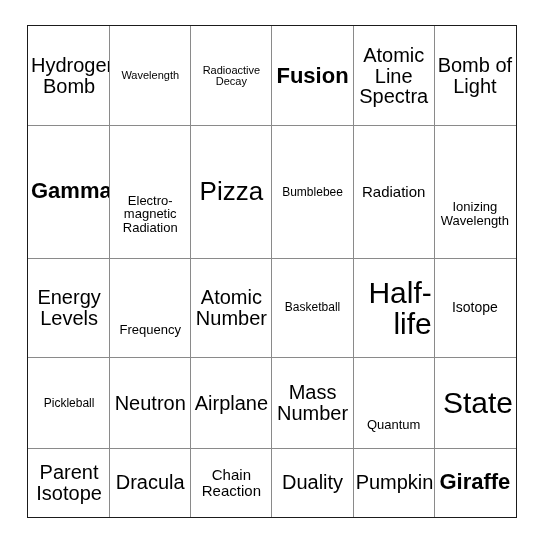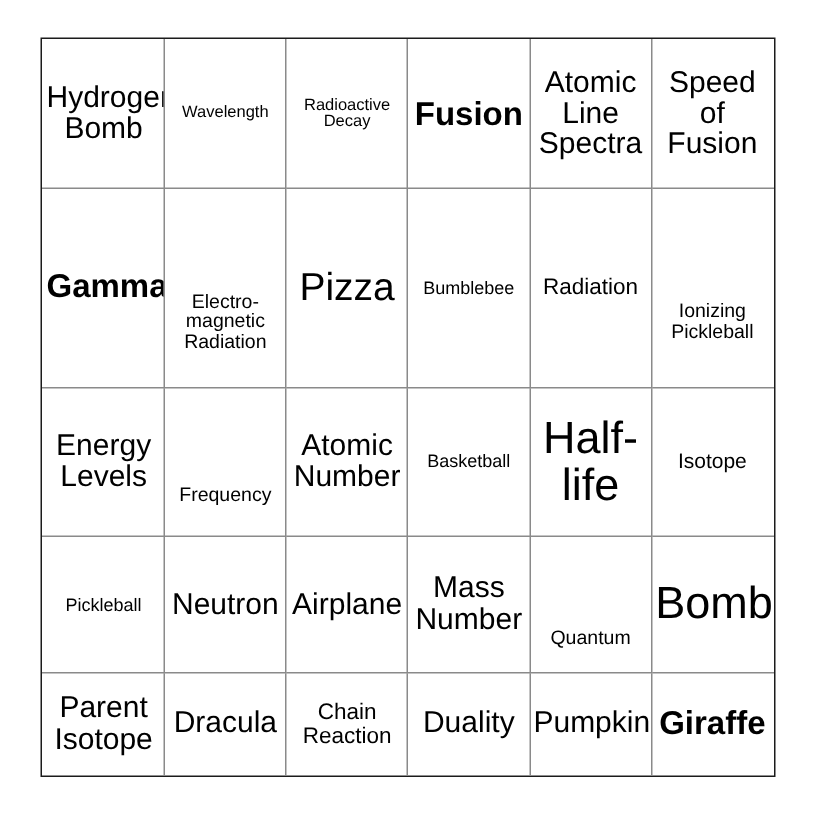--- a/index.html
+++ b/index.html
@@ -50,21 +50,21 @@
   #bingo-grid tr:last-child  td { border-bottom-color: transparent; }
   #bingo-grid td:first-child  { border-left-color: transparent; }
   #bingo-grid td:last-child   { border-right-color: transparent; }
 
   .cell-text {
     display: block;
     width: 100%;
   }
 
   
-  .fs-xxl  { font-size: 30px; }
+  .fs-xxl  { font-size: 30px; text-align: right; }
   .fs-xl   { font-size: 26px; }
   .fs-lg   { font-size: 22px; font-weight: bold; }
   .fs-md   { font-size: 20px; }
   .fs-sm   { font-size: 14px; }
   .fs-xs   { font-size: 15px; }
   .fs-xxs  { font-size: 13px; margin-top: 44px; }
   .fs-tiny { font-size: 12px; }
   .fs-min  { font-size: 11px; }
 </style>
 </head>
@@ -83,41 +83,41 @@
           <td>
             <span class="cell-text fs-min">Radioactive Decay</span>
           </td>
           <td>
             <span class="cell-text fs-lg">Fusion</span>
           </td>
           <td>
             <span class="cell-text fs-md">Atomic Line Spectra</span>
           </td>
           <td>
-            <span class="cell-text fs-md">Speed of Fusion</span>
+            <span class="cell-text fs-md">Bomb of Light</span>
           </td>
         </tr>
         <tr>
           <td>
             <span class="cell-text fs-lg">Gamma</span>
           </td>
           <td>
             <span class="cell-text fs-xxs">Electro-magnetic Radiation</span>
           </td>
           <td>
             <span class="cell-text fs-xl">Pizza</span>
           </td>
           <td>
             <span class="cell-text fs-tiny">Bumblebee</span>
           </td>
           <td>
             <span class="cell-text fs-xs">Radiation</span>
           </td>
           <td>
-            <span class="cell-text fs-xxs">Ionizing Pickleball</span>
+            <span class="cell-text fs-xxs">Ionizing Wavelength</span>
           </td>
         </tr>
         <tr>
           <td>
             <span class="cell-text fs-md">Energy Levels</span>
           </td>
           <td>
             <span class="cell-text fs-xxs">Frequency</span>
           </td>
           <td>
@@ -143,21 +143,21 @@
           <td>
             <span class="cell-text fs-md">Airplane</span>
           </td>
           <td>
             <span class="cell-text fs-md">Mass Number</span>
           </td>
           <td>
             <span class="cell-text fs-xxs">Quantum</span>
           </td>
           <td>
-            <span class="cell-text fs-xxl">Bomb</span>
+            <span class="cell-text fs-xxl">State</span>
           </td>
         </tr>
         <tr>
           <td>
             <span class="cell-text fs-md">Parent Isotope</span>
           </td>
           <td>
             <span class="cell-text fs-md">Dracula</span>
           </td>
           <td>

